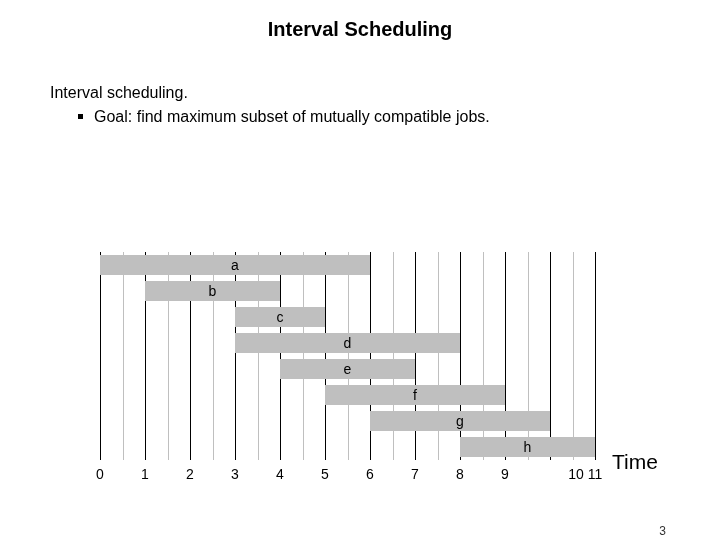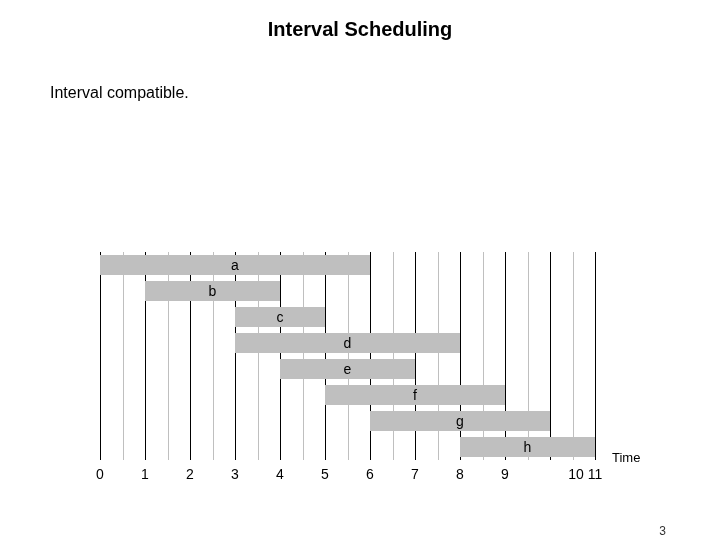--- a/index.html
+++ b/index.html
@@ -59,38 +59,39 @@
     background: #bfbfbf;
   }
   .bar-label {
     position: absolute;
     top: 50%; left: 50%;
     transform: translate(-50%, -50%);
     font-size: 14px;
   }
   .axis-label {
     position: absolute;
-    font-size: 13px;
+    font-size: 21px;
   }
   .page-num {
     position: absolute;
     right: 6px; bottom: 2px;
     font-size: 12px;
     color: #333;
   }
 </style>
 </head>
 <body>
 <div class="slide">
 
 <div class="title">Interval Scheduling</div>
 
 <div class="body">
-  <div class="lead">Interval compatible.</div>
+  <div class="lead">Interval scheduling.</div>
   <ul class="bullets">
+    <li>Goal:  find maximum subset of mutually compatible jobs.</li>
   </ul>
 </div>
 
 <div class="chart" id="chart" style="height: 230px;">
       <div class="grid-line" style="left: 0px; bottom: 22px;"></div>
       <div class="grid-line faint" style="left: 22.5px; bottom: 22px;"></div>
       <div class="grid-line" style="left: 45px; bottom: 22px;"></div>
       <div class="grid-line faint" style="left: 67.5px; bottom: 22px;"></div>
       <div class="grid-line" style="left: 90px; bottom: 22px;"></div>
       <div class="grid-line faint" style="left: 112.5px; bottom: 22px;"></div>

